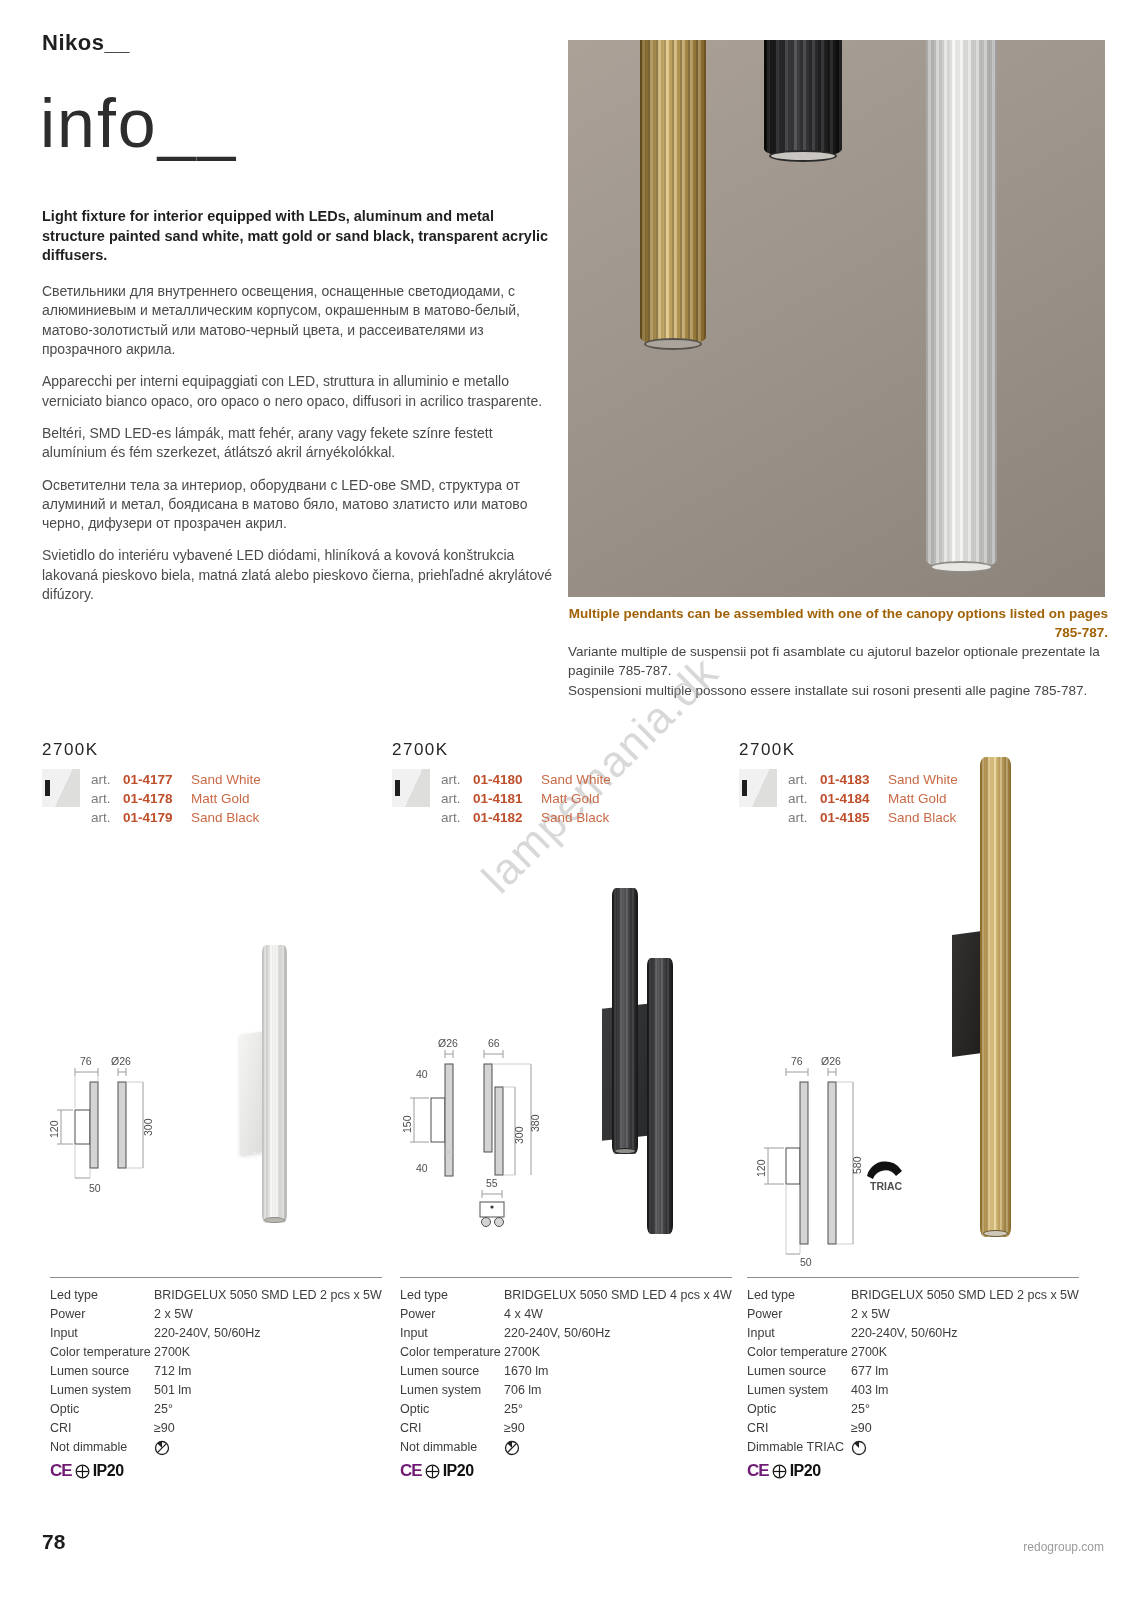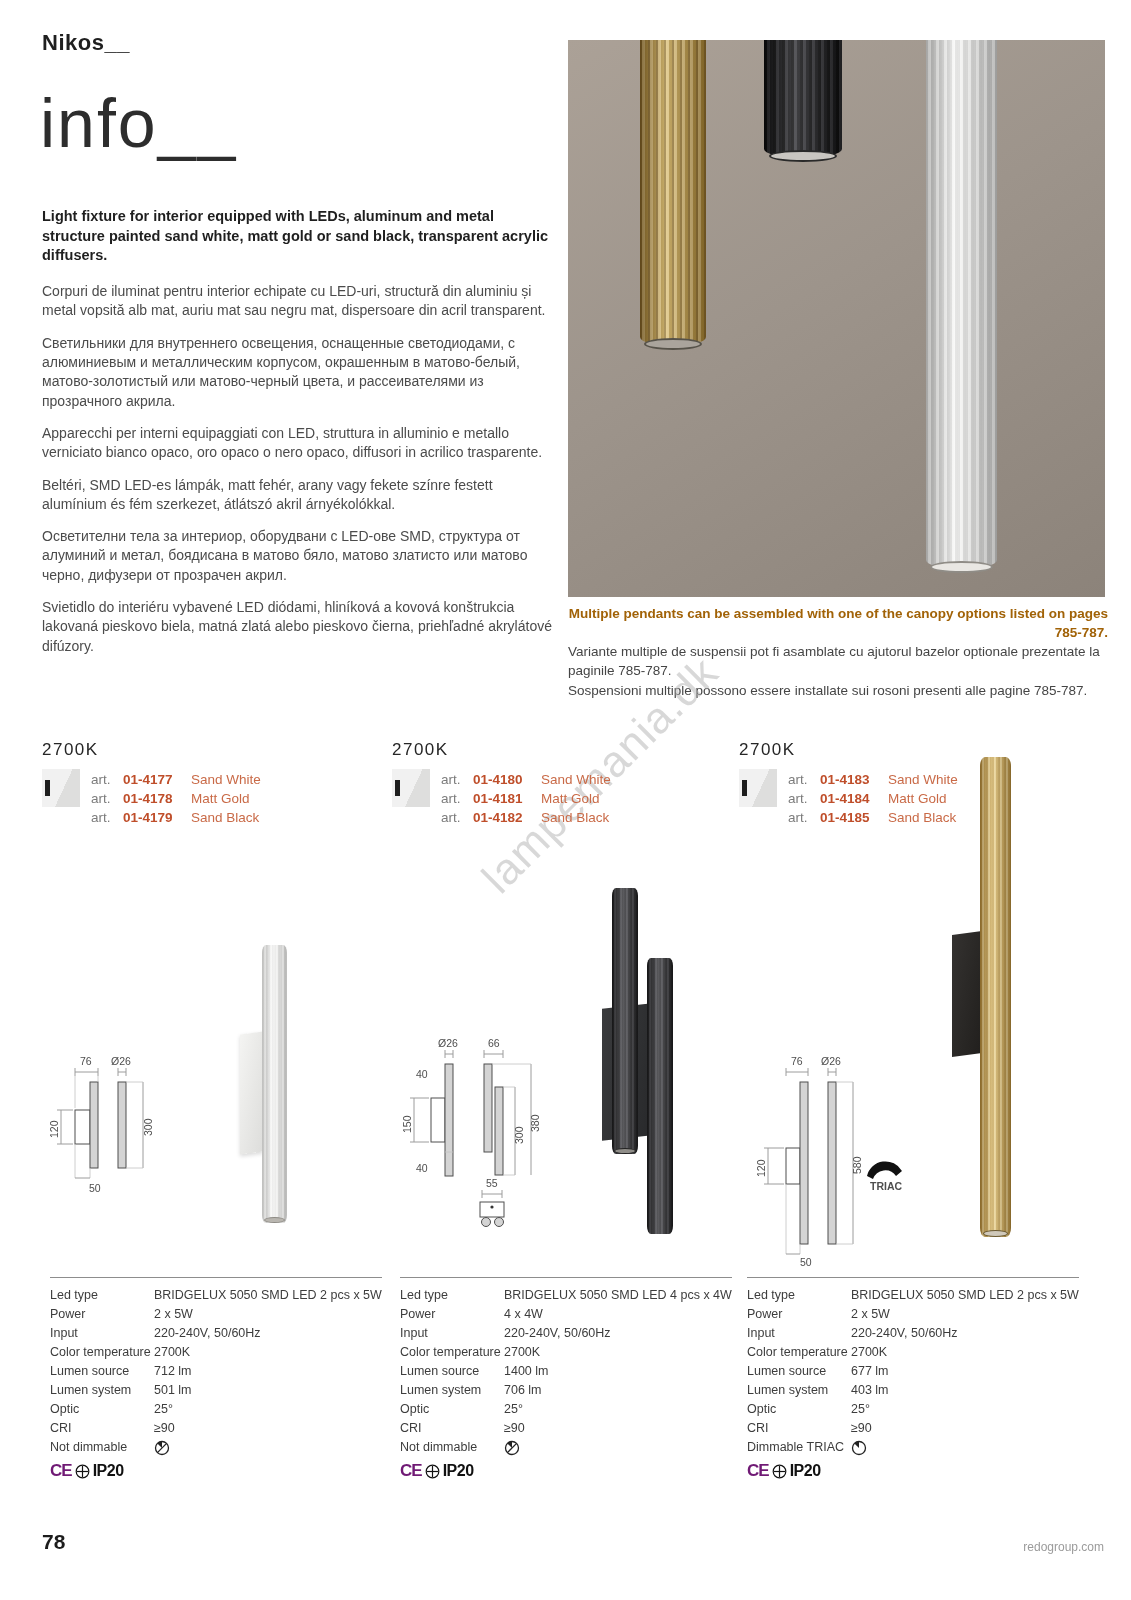--- a/index.html
+++ b/index.html
@@ -98,21 +98,20 @@
 </head>
 <body>
 
 <div class="page">
 
   <div class="brand">Nikos__</div>
   <div class="title">info__</div>
   <div class="lead">Light fixture for interior equipped with LEDs, aluminum and metal structure painted sand white, matt gold or sand black, transparent acrylic diffusers.</div>
 
   <div class="descs">
-    <p>Corpuri de iluminat pentru interior echipate cu LED-uri, structură din aluminiu și metal vopsită alb mat, auriu mat sau negru mat, dispersoare din acril transparent.</p>
     <p>Светильники для внутреннего освещения, оснащенные светодиодами, с алюминиевым и металлическим корпусом, окрашенным в матово-белый, матово-золотистый или матово-черный цвета, и рассеивателями из прозрачного акрила.</p>
     <p>Apparecchi per interni equipaggiati con LED, struttura in alluminio e metallo verniciato bianco opaco, oro opaco o nero opaco, diffusori in acrilico trasparente.</p>
     <p>Beltéri, SMD LED-es lámpák, matt fehér, arany vagy fekete színre festett alumínium és fém szerkezet, átlátszó akril árnyékolókkal.</p>
     <p>Осветителни тела за интериор, оборудвани с LED-ове SMD, структура от алуминий и метал, боядисана в матово бяло, матово златисто или матово черно, дифузери от прозрачен акрил.</p>
     <p>Svietidlo do interiéru vybavené LED diódami, hliníková a kovová konštrukcia lakovaná pieskovo biela, matná zlatá alebo pieskovo čierna, priehľadné akrylátové difúzory.</p>
   </div>
 
   <div class="hero">
     <div class="tube tube-gold">
         <div class="lens"></div>
@@ -389,21 +388,21 @@
     <div class="spec-row">
         <span class="spec-label">Input</span>
         <span class="spec-value">220-240V, 50/60Hz</span>
       </div>
     <div class="spec-row">
         <span class="spec-label">Color temperature</span>
         <span class="spec-value">2700K</span>
       </div>
     <div class="spec-row">
         <span class="spec-label">Lumen source</span>
-        <span class="spec-value">1400 lm</span>
+        <span class="spec-value">1670 lm</span>
       </div>
     <div class="spec-row">
         <span class="spec-label">Lumen system</span>
         <span class="spec-value">706 lm</span>
       </div>
     <div class="spec-row">
         <span class="spec-label">Optic</span>
         <span class="spec-value">25°</span>
       </div>
     <div class="spec-row">

